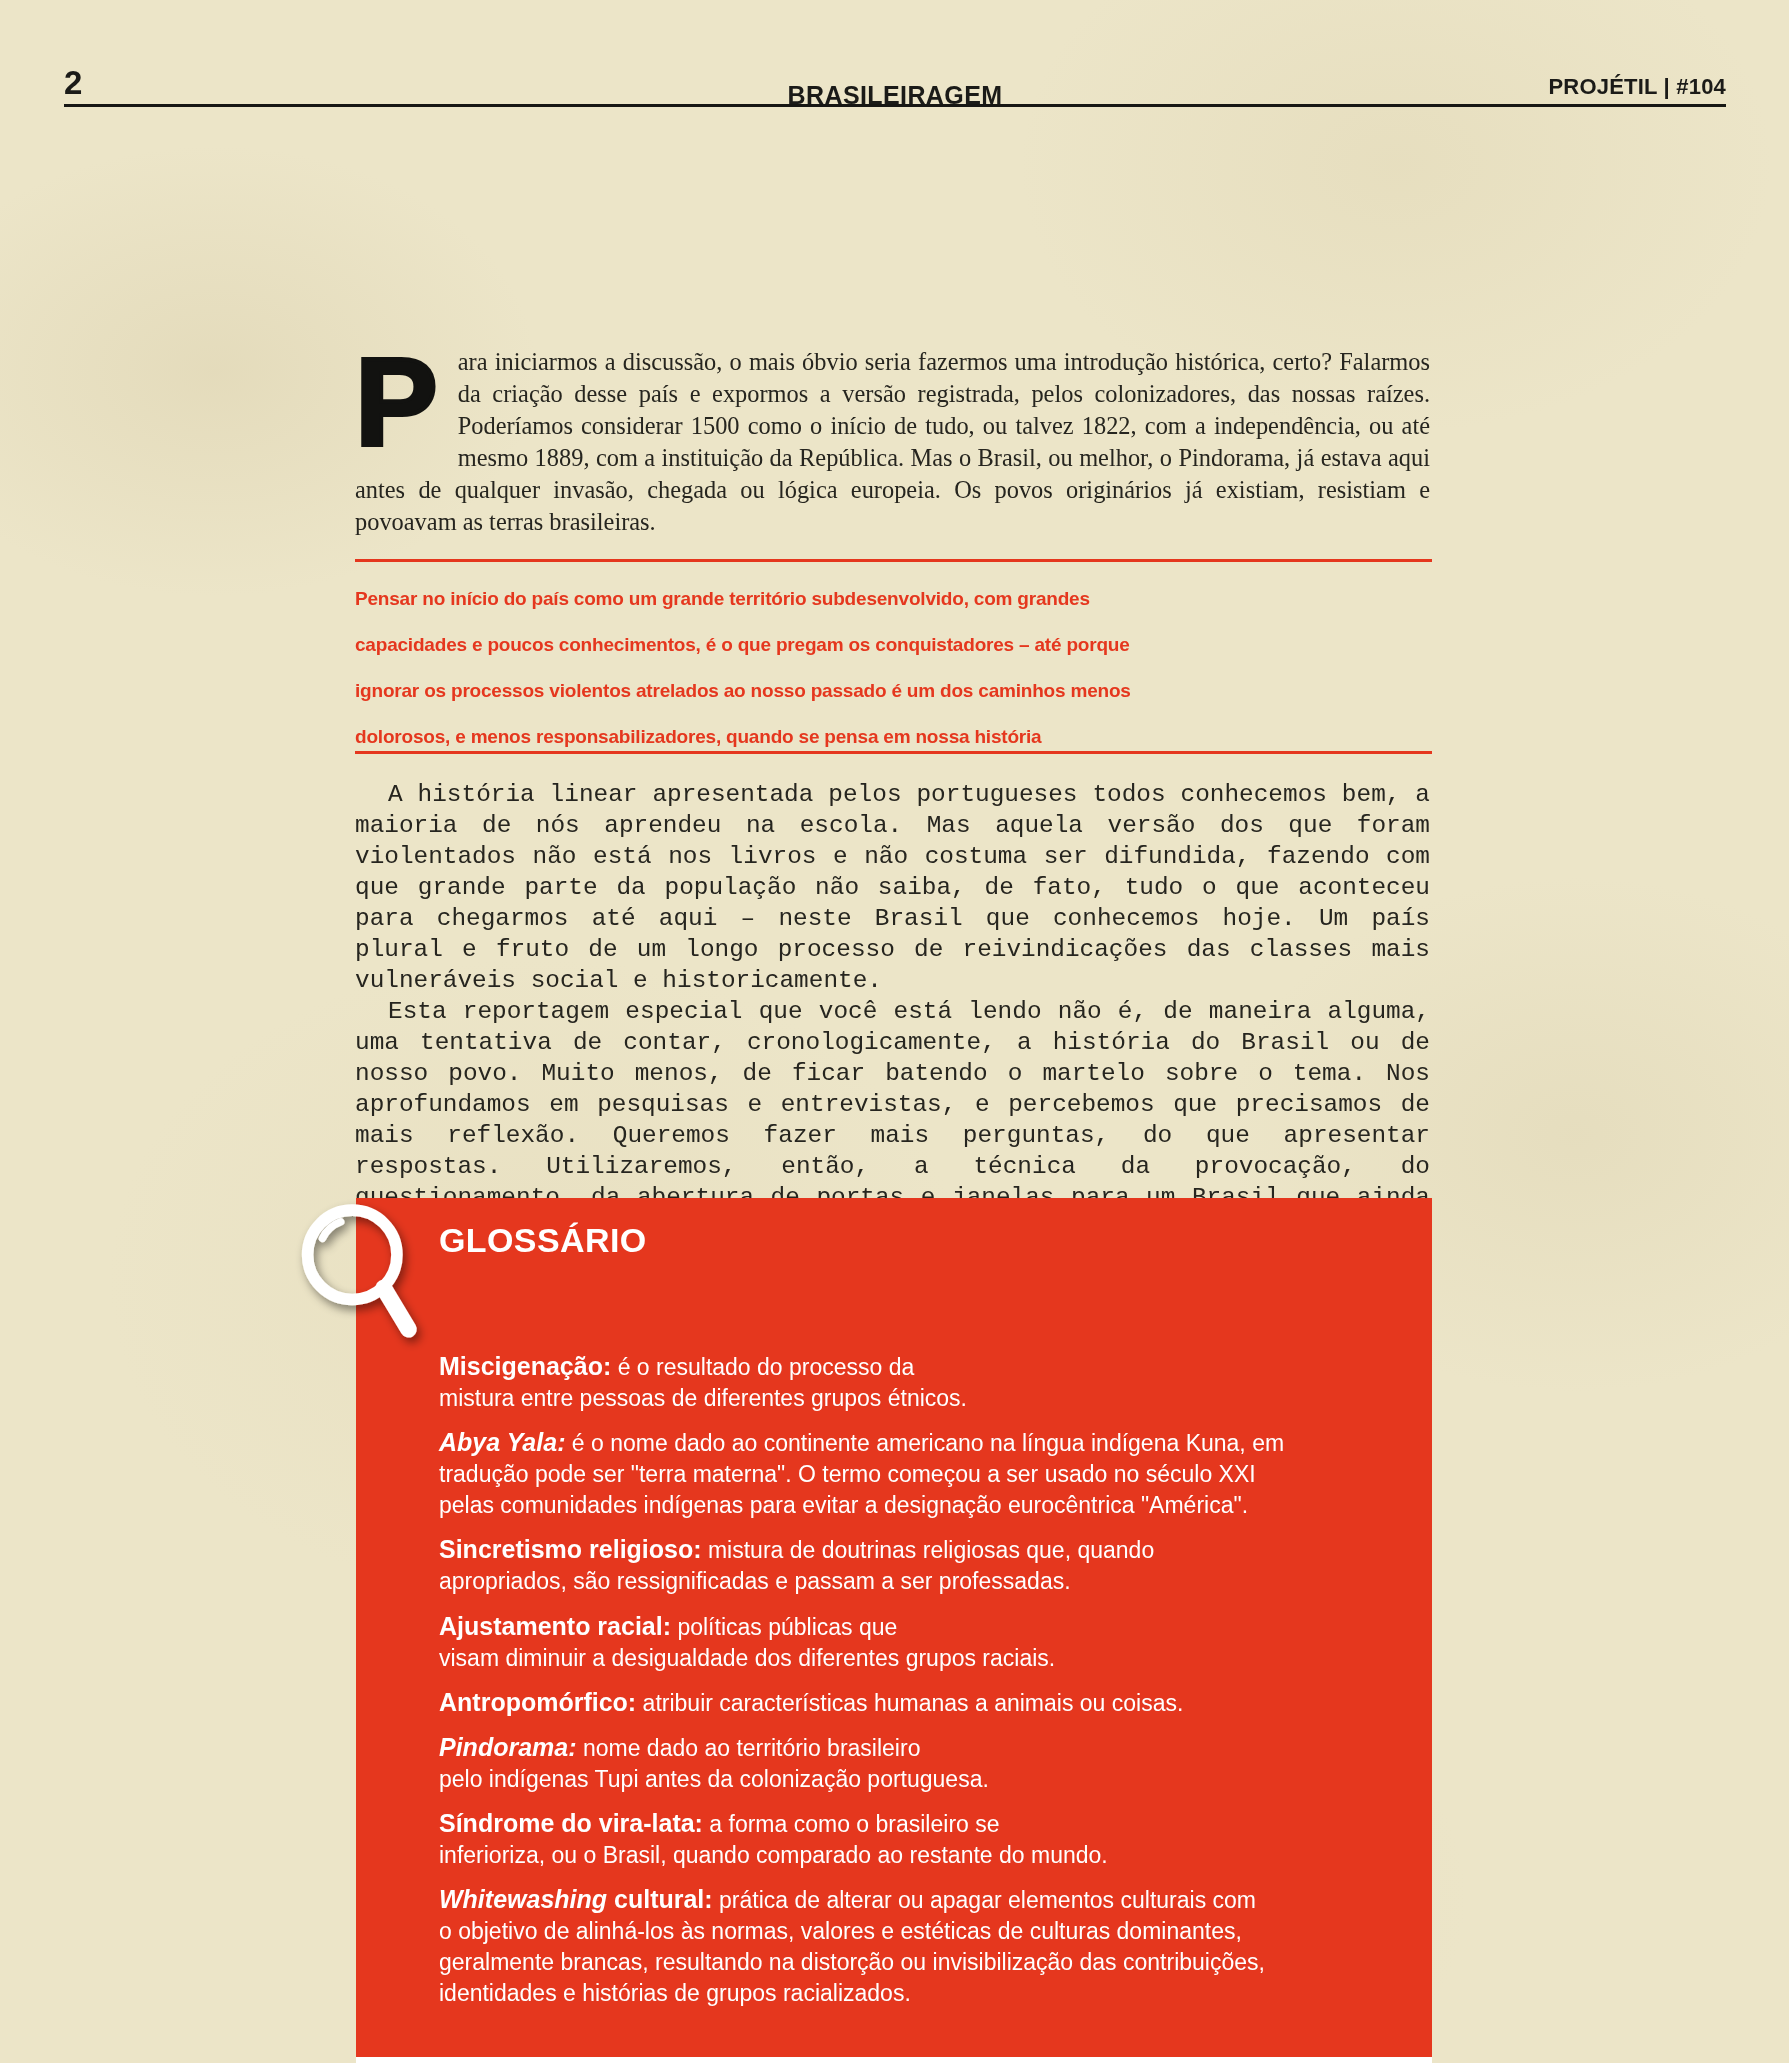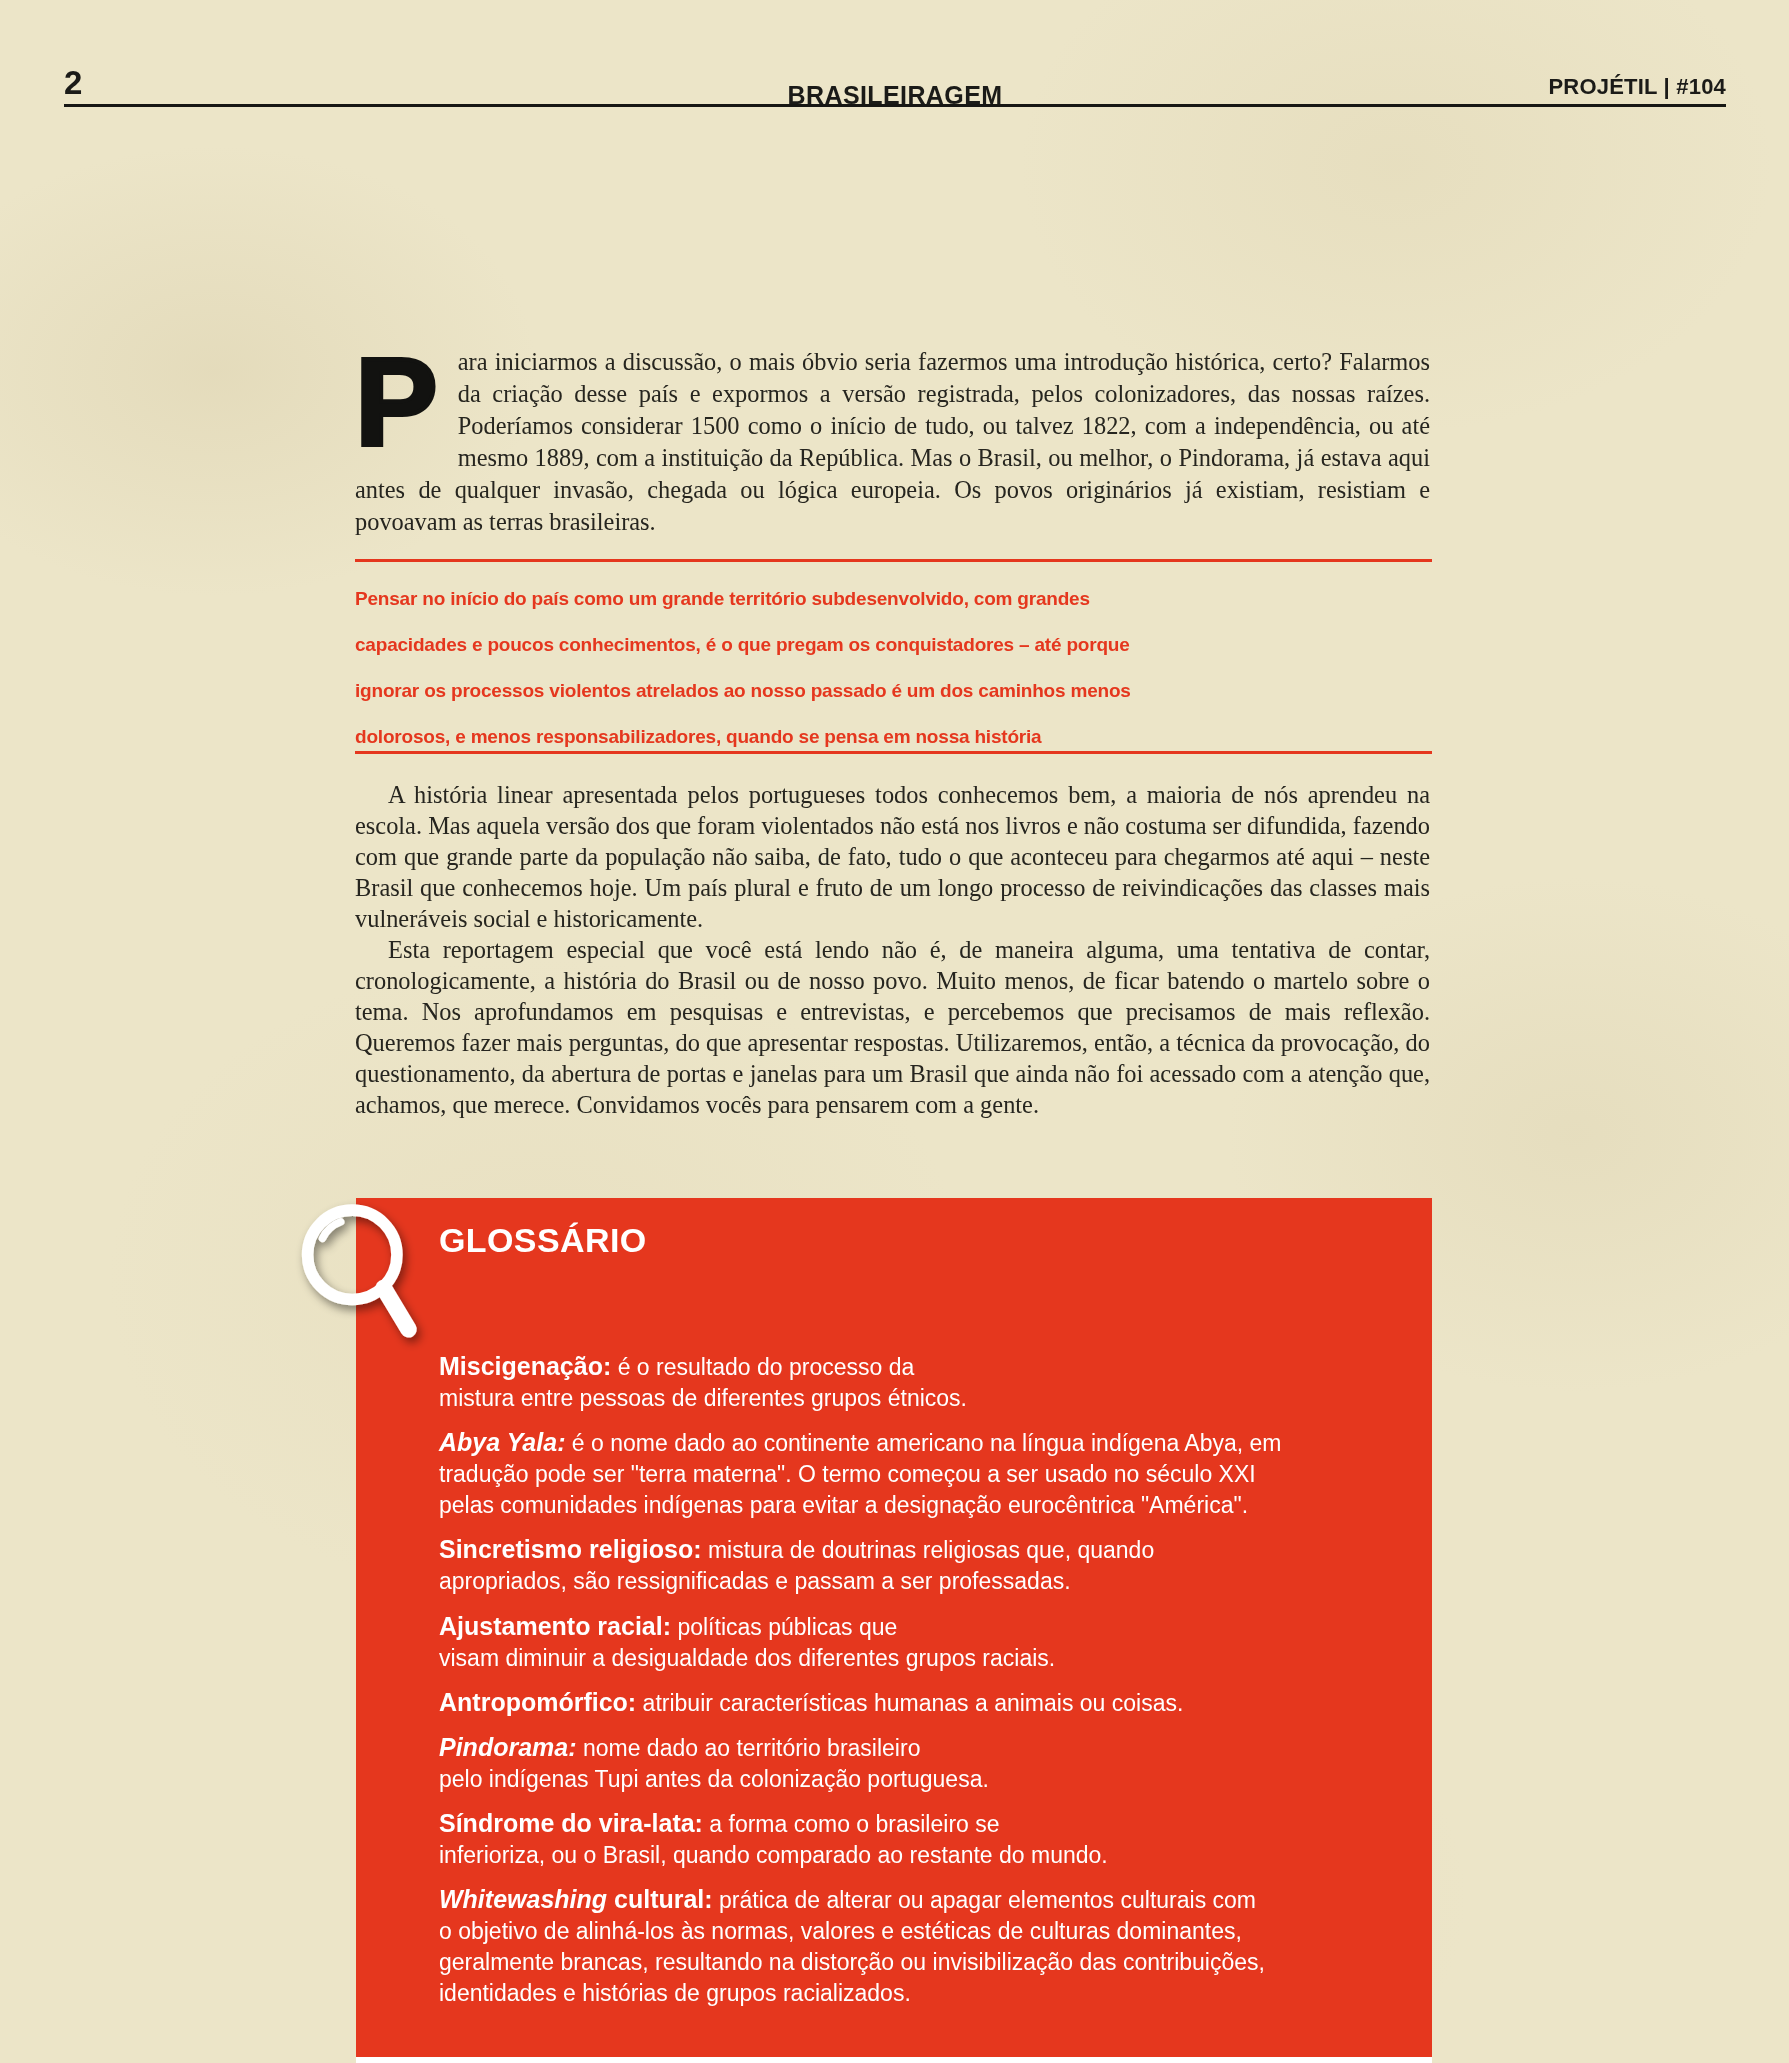--- a/index.html
+++ b/index.html
@@ -44,21 +44,21 @@
   .rule-top{top:559px;}
   .rule-bottom{top:751px;}
   .pullquote{
     position:absolute;left:355px;top:576px;width:1091px;
     font-size:19px;line-height:46px;font-weight:700;letter-spacing:-0.2px;
     color:var(--accent,#e5371e);
     white-space:pre-line;
   }
   .body2{
     position:absolute;left:355px;top:779px;width:1075px;
-    font-family:Liberation Serif, serif;font-size:24.4px;line-height:31px;
+    font-family:Liberation Mono, monospace;font-size:24.4px;line-height:31px;
     text-align:justify;color:#26251f;
   }
   .body2 p{margin:0;text-indent:33px;}
   
   .glossary{
     position:absolute;left:356px;top:1198px;width:1076px;height:860px;
     background:var(--accent,#e5371e);
   }
   .glossary h2{
     position:absolute;left:83px;top:23px;margin:0;
@@ -100,21 +100,21 @@
   <section class="body2">
     <p>A história linear apresentada pelos portugueses todos conhecemos bem, a maioria de nós aprendeu na escola. Mas aquela versão dos que foram violentados não está nos livros e não costuma ser difundida, fazendo com que grande parte da população não saiba, de fato, tudo o que aconteceu para chegarmos até aqui – neste Brasil que conhecemos hoje. Um país plural e fruto de um longo processo de reivindicações das classes mais vulneráveis social e historicamente.</p>
     <p>Esta reportagem especial que você está lendo não é, de maneira alguma, uma tentativa de contar, cronologicamente, a história do Brasil ou de nosso povo. Muito menos, de ficar batendo o martelo sobre o tema. Nos aprofundamos em pesquisas e entrevistas, e percebemos que precisamos de mais reflexão. Queremos fazer mais perguntas, do que apresentar respostas. Utilizaremos, então, a técnica da provocação, do questionamento, da abertura de portas e janelas para um Brasil que ainda não foi acessado com a atenção que, achamos, que merece. Convidamos vocês para pensarem com a gente.</p>
   </section>
 
   <section class="glossary">
     <h2>GLOSSÁRIO</h2>
     <div class="entries">
         <div class="entry"><span class="term">Miscigenação:</span> <span class="def">é o resultado do processo da
 mistura entre pessoas de diferentes grupos étnicos.</span></div>
-        <div class="entry"><span class="term it">Abya Yala:</span> <span class="def">é o nome dado ao continente americano na língua indígena Abya, em
+        <div class="entry"><span class="term it">Abya Yala:</span> <span class="def">é o nome dado ao continente americano na língua indígena Kuna, em
 tradução pode ser "terra materna". O termo começou a ser usado no século XXI
 pelas comunidades indígenas para evitar a designação eurocêntrica "América".</span></div>
         <div class="entry"><span class="term">Sincretismo religioso:</span> <span class="def">mistura de doutrinas religiosas que, quando
 apropriados, são ressignificadas e passam a ser professadas.</span></div>
         <div class="entry"><span class="term">Ajustamento racial:</span> <span class="def">políticas públicas que
 visam diminuir a desigualdade dos diferentes grupos raciais.</span></div>
         <div class="entry"><span class="term">Antropomórfico:</span> <span class="def">atribuir características humanas a animais ou coisas.</span></div>
         <div class="entry"><span class="term it">Pindorama:</span> <span class="def">nome dado ao território brasileiro
 pelo indígenas Tupi antes da colonização portuguesa.</span></div>
         <div class="entry"><span class="term">Síndrome do vira-lata:</span> <span class="def">a forma como o brasileiro se

